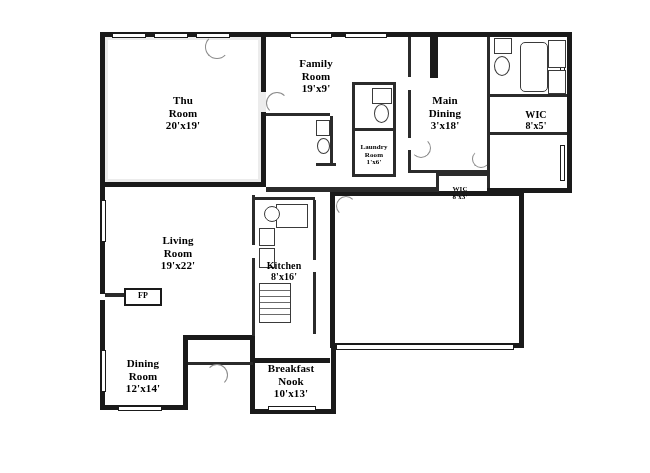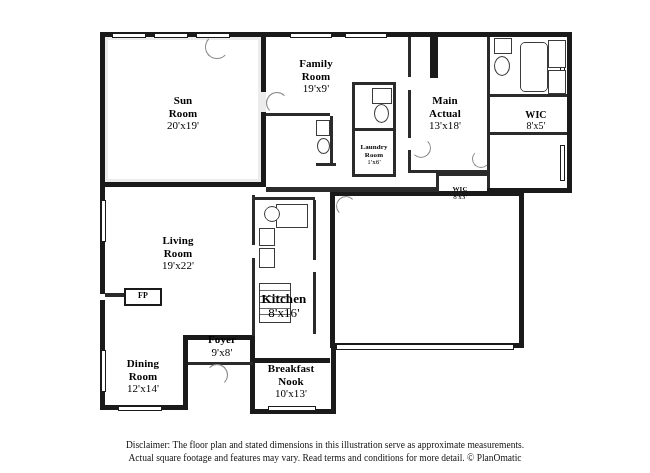--- a/index.html
+++ b/index.html
@@ -42,25 +42,25 @@
     text-align: center;
     font-family: "Liberation Serif", serif;
     color: #000000;
     line-height: 1.12;
     font-weight: bold;
     letter-spacing: .1px;
     white-space: pre-line;
   }
   .label .dim {
     display: block;
-    font-weight: normal;
+    font-weight: bold;
   }
   .l-lg { font-size: 11px; }
   .l-md { font-size: 10px; }
-  .l-sm { font-size: 13px; margin-top: 28px; }
+  .l-sm { font-size: 10px; }
   .l-xs { font-size: 7px; }
 
   
   .fp-box {
     position: absolute;
     border: 2px solid #1a1a1a;
     background: #ffffff;
     font-size: 8px;
     font-weight: bold;
     text-align: center;
@@ -223,35 +223,35 @@
   <div class="fp-box" style="left:124px;top:288px;width:34px;height:14px;">FP</div>
 
   <div class="door-arc" style="left:205px;top:35px;width:22px;height:22px;border-color:#8a8a8a;border-top-color:transparent;border-right-color:transparent;"></div>
   <div class="door-arc" style="left:266px;top:92px;width:20px;height:20px;border-color:#8a8a8a;border-bottom-color:transparent;border-right-color:transparent;"></div>
   <div class="door-arc" style="left:411px;top:138px;width:18px;height:18px;border-color:#8a8a8a;border-top-color:transparent;border-left-color:transparent;"></div>
   <div class="door-arc" style="left:472px;top:150px;width:16px;height:16px;border-color:#8a8a8a;border-top-color:transparent;border-right-color:transparent;"></div>
   <div class="door-arc" style="left:336px;top:196px;width:18px;height:18px;border-color:#8a8a8a;border-bottom-color:transparent;border-right-color:transparent;"></div>
   <div class="door-arc" style="left:206px;top:364px;width:20px;height:20px;border-color:#8a8a8a;border-bottom-color:transparent;border-left-color:transparent;"></div>
 
   <div class="label l-lg" style="left:140px;top:82px;width:86px;">
-    <span>Sun
+    <span>Thu
 Room</span>
     <span class="dim">20'x19'</span>
   </div>
 
   <div class="label l-lg" style="left:276px;top:45px;width:80px;">
     <span>Family
 Room</span>
     <span class="dim">19'x9'</span>
   </div>
 
   <div class="label l-lg" style="left:405px;top:82px;width:80px;">
     <span>Main
-Actual</span>
-    <span class="dim">13'x18'</span>
+Dining</span>
+    <span class="dim">3'x18'</span>
   </div>
 
   <div class="label l-md" style="left:506px;top:98px;width:60px;">
     <span>WIC</span>
     <span class="dim">8'x5'</span>
   </div>
 
 
   <div class="label l-xs" style="left:350px;top:136px;width:48px;">
     <span>Laundry
@@ -269,35 +269,27 @@
 Room</span>
     <span class="dim">19'x22'</span>
   </div>
 
   <div class="label l-sm" style="left:256px;top:249px;width:56px;">
     <span>Kitchen</span>
     <span class="dim">8'x16'</span>
   </div>
 
 
-  <div class="label l-lg" style="left:192px;top:321px;width:60px;">
-    <span>Foyer</span>
-    <span class="dim">9'x8'</span>
-  </div>
 
   <div class="label l-lg" style="left:110px;top:345px;width:66px;">
     <span>Dining
 Room</span>
     <span class="dim">12'x14'</span>
   </div>
 
   <div class="label l-lg" style="left:255px;top:350px;width:72px;">
     <span>Breakfast
 Nook</span>
     <span class="dim">10'x13'</span>
   </div>
 
-  <div id="disclaimer">
-    <div>Disclaimer: The floor plan and stated dimensions in this illustration serve as approximate measurements.</div>
-    <div>Actual square footage and features may vary. Read terms and conditions for more detail. © PlanOmatic</div>
-  </div>
 
 </div>
 
 </body></html>

